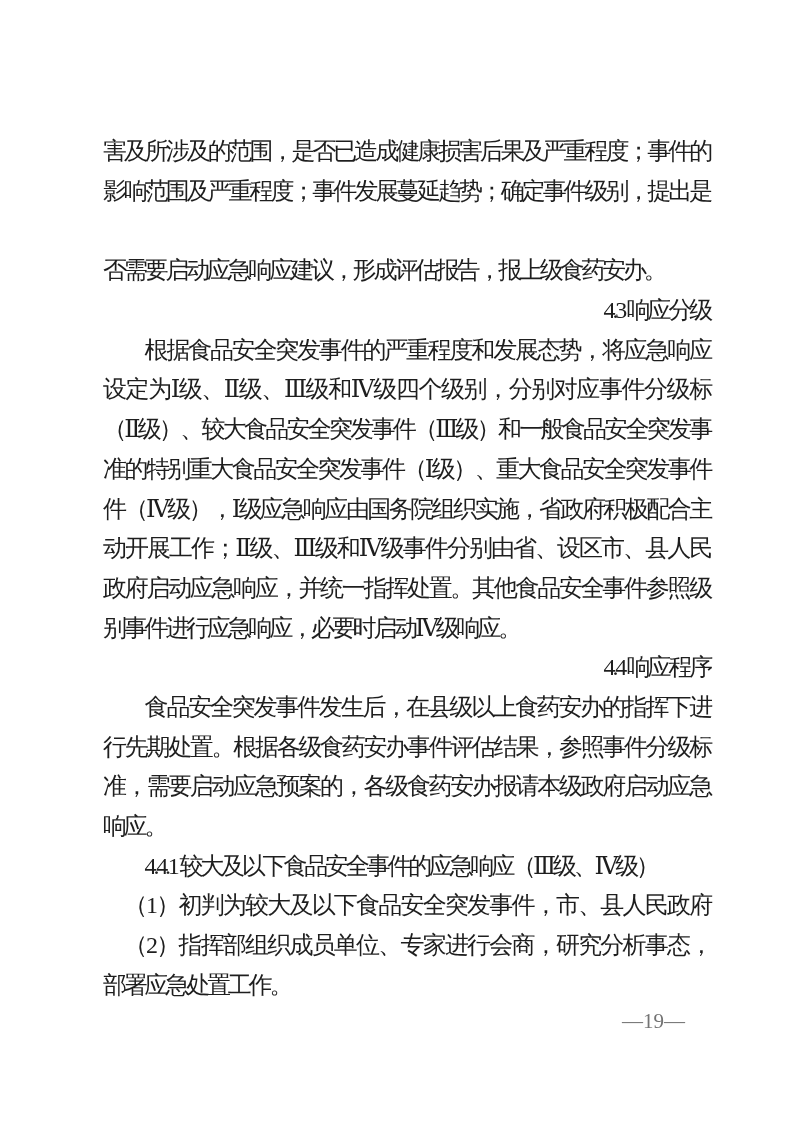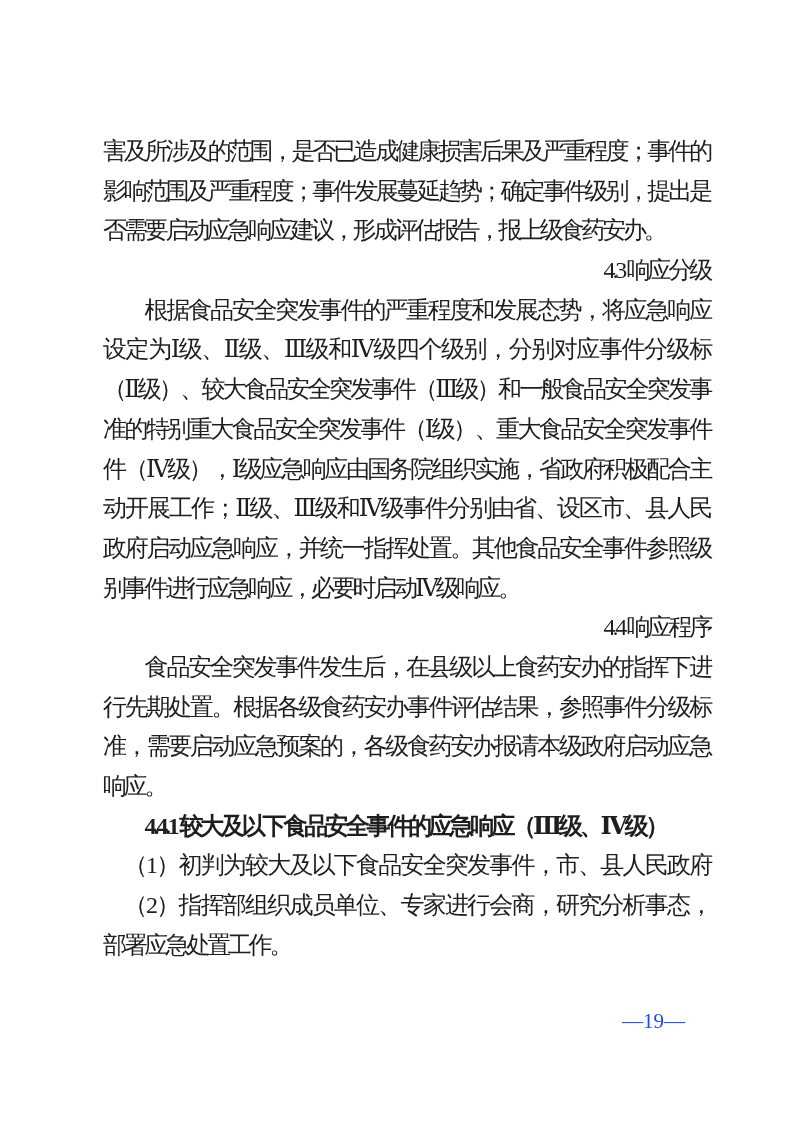--- a/index.html
+++ b/index.html
@@ -43,46 +43,46 @@
   .v-h {
     text-align: right;
   }
   .page-number {
     position: absolute;
     top: 1008px;
     right: 108px;
     font-size: 21px;
     line-height: 26px;
     letter-spacing: 0;
-    color: #1d4ed8;
+    color: #737373;
     text-align: center;
     font-family: "Liberation Serif", "DejaVu Serif", serif;
   }
 </style>
 </head>
 <body>
 
 <div class="sheet">
   <div class="text-block">
       <div class="line v-j" style="text-indent: 0px;">害及所涉及的范围，是否已造成健康损害后果及严重程度；事件的</div>
       <div class="line v-j" style="text-indent: 0px;">影响范围及严重程度；事件发展蔓延趋势；确定事件级别，提出是</div>
-      <div class="line v-p" style="text-indent: 0px;">否需要启动应急响应建议，形成评估报告，报上级食药安办。</div>
+      <div class="line v-p" style="text-indent: 0px; margin-top: 40px;">否需要启动应急响应建议，形成评估报告，报上级食药安办。</div>
       <div class="line v-h" style="text-indent: 41.6px;">4.3 响应分级</div>
       <div class="line v-j" style="text-indent: 41.6px;">根据食品安全突发事件的严重程度和发展态势，将应急响应</div>
       <div class="line v-j" style="text-indent: 0px;">设定为Ⅰ级、Ⅱ级、Ⅲ级和Ⅳ级四个级别，分别对应事件分级标</div>
       <div class="line v-j" style="text-indent: 0px;">（Ⅱ级）、较大食品安全突发事件（Ⅲ级）和一般食品安全突发事</div>
       <div class="line v-j" style="text-indent: 0px;">准的特别重大食品安全突发事件（Ⅰ级）、重大食品安全突发事件</div>
       <div class="line v-j" style="text-indent: 0px;">件（Ⅳ级），Ⅰ级应急响应由国务院组织实施，省政府积极配合主</div>
       <div class="line v-j" style="text-indent: 0px;">动开展工作；Ⅱ级、Ⅲ级和Ⅳ级事件分别由省、设区市、县人民</div>
       <div class="line v-j" style="text-indent: 0px;">政府启动应急响应，并统一指挥处置。其他食品安全事件参照级</div>
       <div class="line v-p" style="text-indent: 0px;">别事件进行应急响应，必要时启动Ⅳ级响应。</div>
       <div class="line v-h" style="text-indent: 41.6px;">4.4 响应程序</div>
       <div class="line v-j" style="text-indent: 41.6px;">食品安全突发事件发生后，在县级以上食药安办的指挥下进</div>
       <div class="line v-j" style="text-indent: 0px;">行先期处置。根据各级食药安办事件评估结果，参照事件分级标</div>
       <div class="line v-j" style="text-indent: 0px;">准，需要启动应急预案的，各级食药安办报请本级政府启动应急</div>
       <div class="line v-p" style="text-indent: 0px;">响应。</div>
-      <div class="line v-p" style="text-indent: 41.6px; font-weight: bold;">4.4.1 较大及以下食品安全事件的应急响应（Ⅲ级、Ⅳ级）</div>
+      <div class="line v-p" style="text-indent: 41.6px;">4.4.1 较大及以下食品安全事件的应急响应（Ⅲ级、Ⅳ级）</div>
       <div class="line v-j" style="text-indent: 20.8px;">（1）初判为较大及以下食品安全突发事件，市、县人民政府</div>
       <div class="line v-j" style="text-indent: 20.8px;">（2）指挥部组织成员单位、专家进行会商，研究分析事态，</div>
       <div class="line v-p" style="text-indent: 0px;">部署应急处置工作。</div>
     </div>
   <div class="page-number">—19—</div>
 </div>
 
 </body></html>

